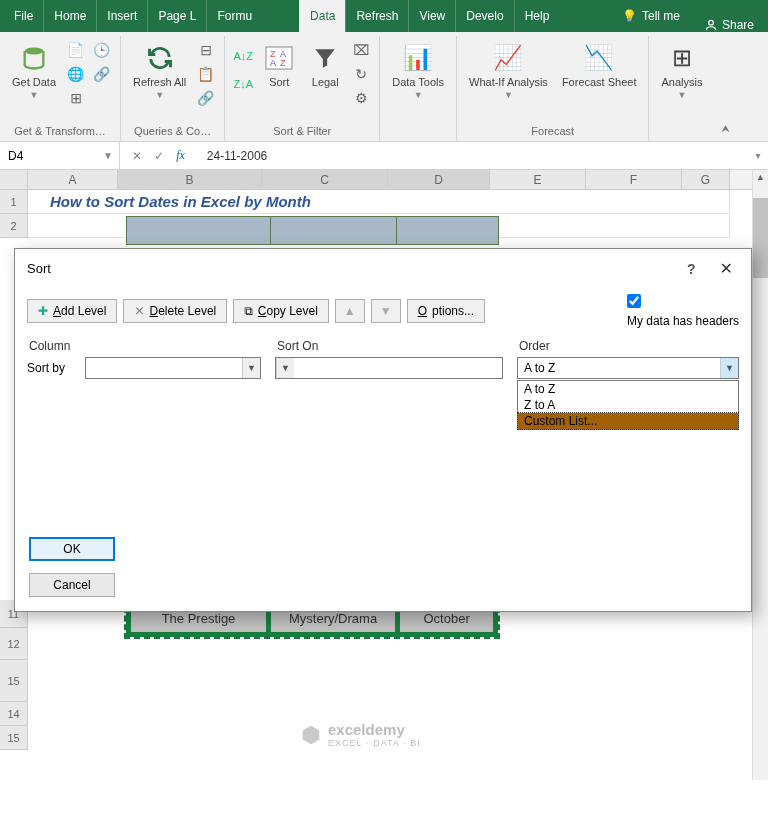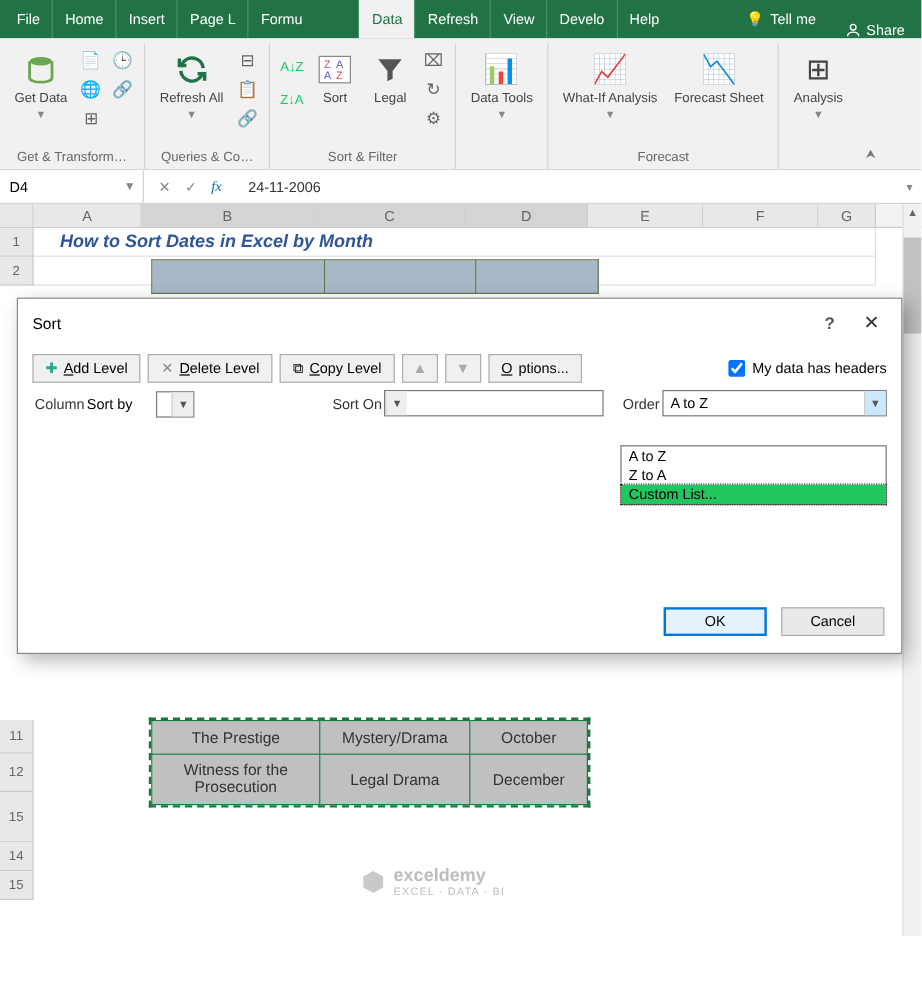--- a/index.html
+++ b/index.html
@@ -47,53 +47,53 @@
 .rows { position:relative; }
 .row { display:flex; height:24px; }
 .rowh { width:28px; background:#e8e8e8; border-right:1px solid #ccc; border-bottom:1px solid #ccc; display:flex; align-items:center; justify-content:center; font-size:11px; color:#666;}
 .cell { border-right:1px solid #e0e0e0; border-bottom:1px solid #e0e0e0; display:flex; align-items:center; padding:0 22px; font-size:13px; }
 .title-cell { color:#2f5597; font-weight:bold; font-size:15px; font-style:italic;}
 
 
 .datatable { position:absolute; left:126px; top:46px; border-collapse:collapse; font-size:13px;}
 .datatable td { border:1px solid #5b7a4a; background:#a8b8c8; padding:6px 14px; text-align:center; }
 .datatable2 { position:absolute; left:126px; top: 430px; border-collapse:collapse; font-size:13px;}
-.datatable2 td { border:1px solid #15803d; background:#c0c0c0; padding:6px 18px; text-align:center; color:#333;}
+.datatable2 td { border:5px solid #15803d; background:#c0c0c0; padding:6px 18px; text-align:center; color:#333;}
 .marching { outline: 2px dashed #217346; }
 
 
 .dialog { position:absolute; left:14px; top:78px; width:738px; background:#fff; border:1px solid #888; box-shadow:5px 5px 15px rgba(0,0,0,0.3); }
 .dlg-title { display:flex; align-items:center; padding:8px 12px; font-size:13px; }
 .dlg-title .t { flex:1; }
 .dlg-title .help { margin-right:18px; font-size:14px; font-weight:bold; color:#555; cursor:pointer;}
 .dlg-title .close { font-size:16px; color:#333; cursor:pointer; padding:2px 6px;}
 .dlg-toolbar { display:flex; align-items:center; gap:6px; padding:6px 12px; }
 .dlg-btn { border:1px solid #adadad; background:#f0f0f0; padding:4px 10px; font-size:12px; display:flex; align-items:center; gap:5px; cursor:pointer;}
 .dlg-btn .u { text-decoration:underline; }
 .dlg-btn.small { padding:4px 8px;}
-.dlg-check { margin-left:auto; display:flex; align-items:flex-start; gap:6px; font-size:12px;}
+.dlg-check { margin-left:auto; display:flex; align-items:flex-start; gap:6px; font-size:12px;flex-direction:column;}
 .dlg-check input { width:14px; height:14px;}
 .dlg-body { padding:0 12px 8px; }
 .dlg-cols { display:flex; gap:14px; }
-.dlg-col { display:flex; flex-direction:row; }
+.dlg-col { display:flex; flex-direction:column; }
 .dlg-col.c1 { width:234px;}
 .dlg-col.c2 { width:228px;}
 .dlg-col.c3 { flex:1;}
 .dlg-col-h { font-size:12px; padding:5px 2px 4px; color:#333;}
 .dlg-row { display:flex; align-items:center; gap:4px; }
 .sb-label { font-size:12px; width:54px;}
 .combo { flex:1; border:1px solid #7a7a7a; height:22px; background:#fff; display:flex; align-items:center; font-size:12px; }
 .combo .val { flex:1; padding:0 6px; overflow:hidden; white-space:nowrap;}
 .combo .cbtn { width:18px; height:100%; border-left:1px solid #ccc; background:#efefef; display:flex; align-items:center; justify-content:center; font-size:9px; color:#555; cursor:pointer;}
 .combo.open .cbtn { background:#cce8ff; }
 .dropdown { position:absolute; border:1px solid #767676; background:#fff; font-size:12px; z-index:50;}
 .dropdown .opt { padding:1px 6px; cursor:pointer; }
-.dropdown .opt.hl { background:#22c55e; outline:1px dotted #333; }
+.dropdown .opt.hl { background:#a16207; outline:1px dotted #333; }
 .dlg-space { height:140px; }
-.dlg-footer { display:flex; justify-content:flex-end; gap:12px; padding:10px 14px 14px;}
+.dlg-footer { display:flex; justify-content:flex-end; gap:12px; padding:10px 14px 14px;flex-direction:column;}
 .dlg-footer .btn { width:86px; height:24px; border:1px solid #adadad; background:#e9e9e9; font-size:12px; cursor:pointer;}
 .dlg-footer .btn.primary { border:2px solid #0078d7; background:#e5f1fb;}
 
 .watermark { position:absolute; left:300px; bottom:32px; color:#bdbdbd; font-size:15px; font-weight:600; display:flex; align-items:center; gap:6px; pointer-events:none;}
 .watermark .sub { font-size:9px; letter-spacing:1px; display:block; font-weight:400;}
 
 svg { display:block; }
 </style>
 </head>
 <body>
@@ -308,25 +308,20 @@
         <div class="rowh">15</div>
       </div>
   </div>
 
   <table class="datatable2 marching">
     <tbody>
         <tr>
       <td style="width:140px">The Prestige</td>
       <td style="width:122px">Mystery/Drama</td>
       <td style="width:98px">October</td>
-    </tr>
-    <tr>
-      <td style="line-height:1.1">Witness for the Prosecution</td>
-      <td>Legal Drama</td>
-      <td>December</td>
     </tr>
   </tbody>
     </table>
 
   <div class="scroll-v">
     <div class="arr">▲</div>
     <div class="thumb"></div>
   </div>
 
   <div class="watermark">

